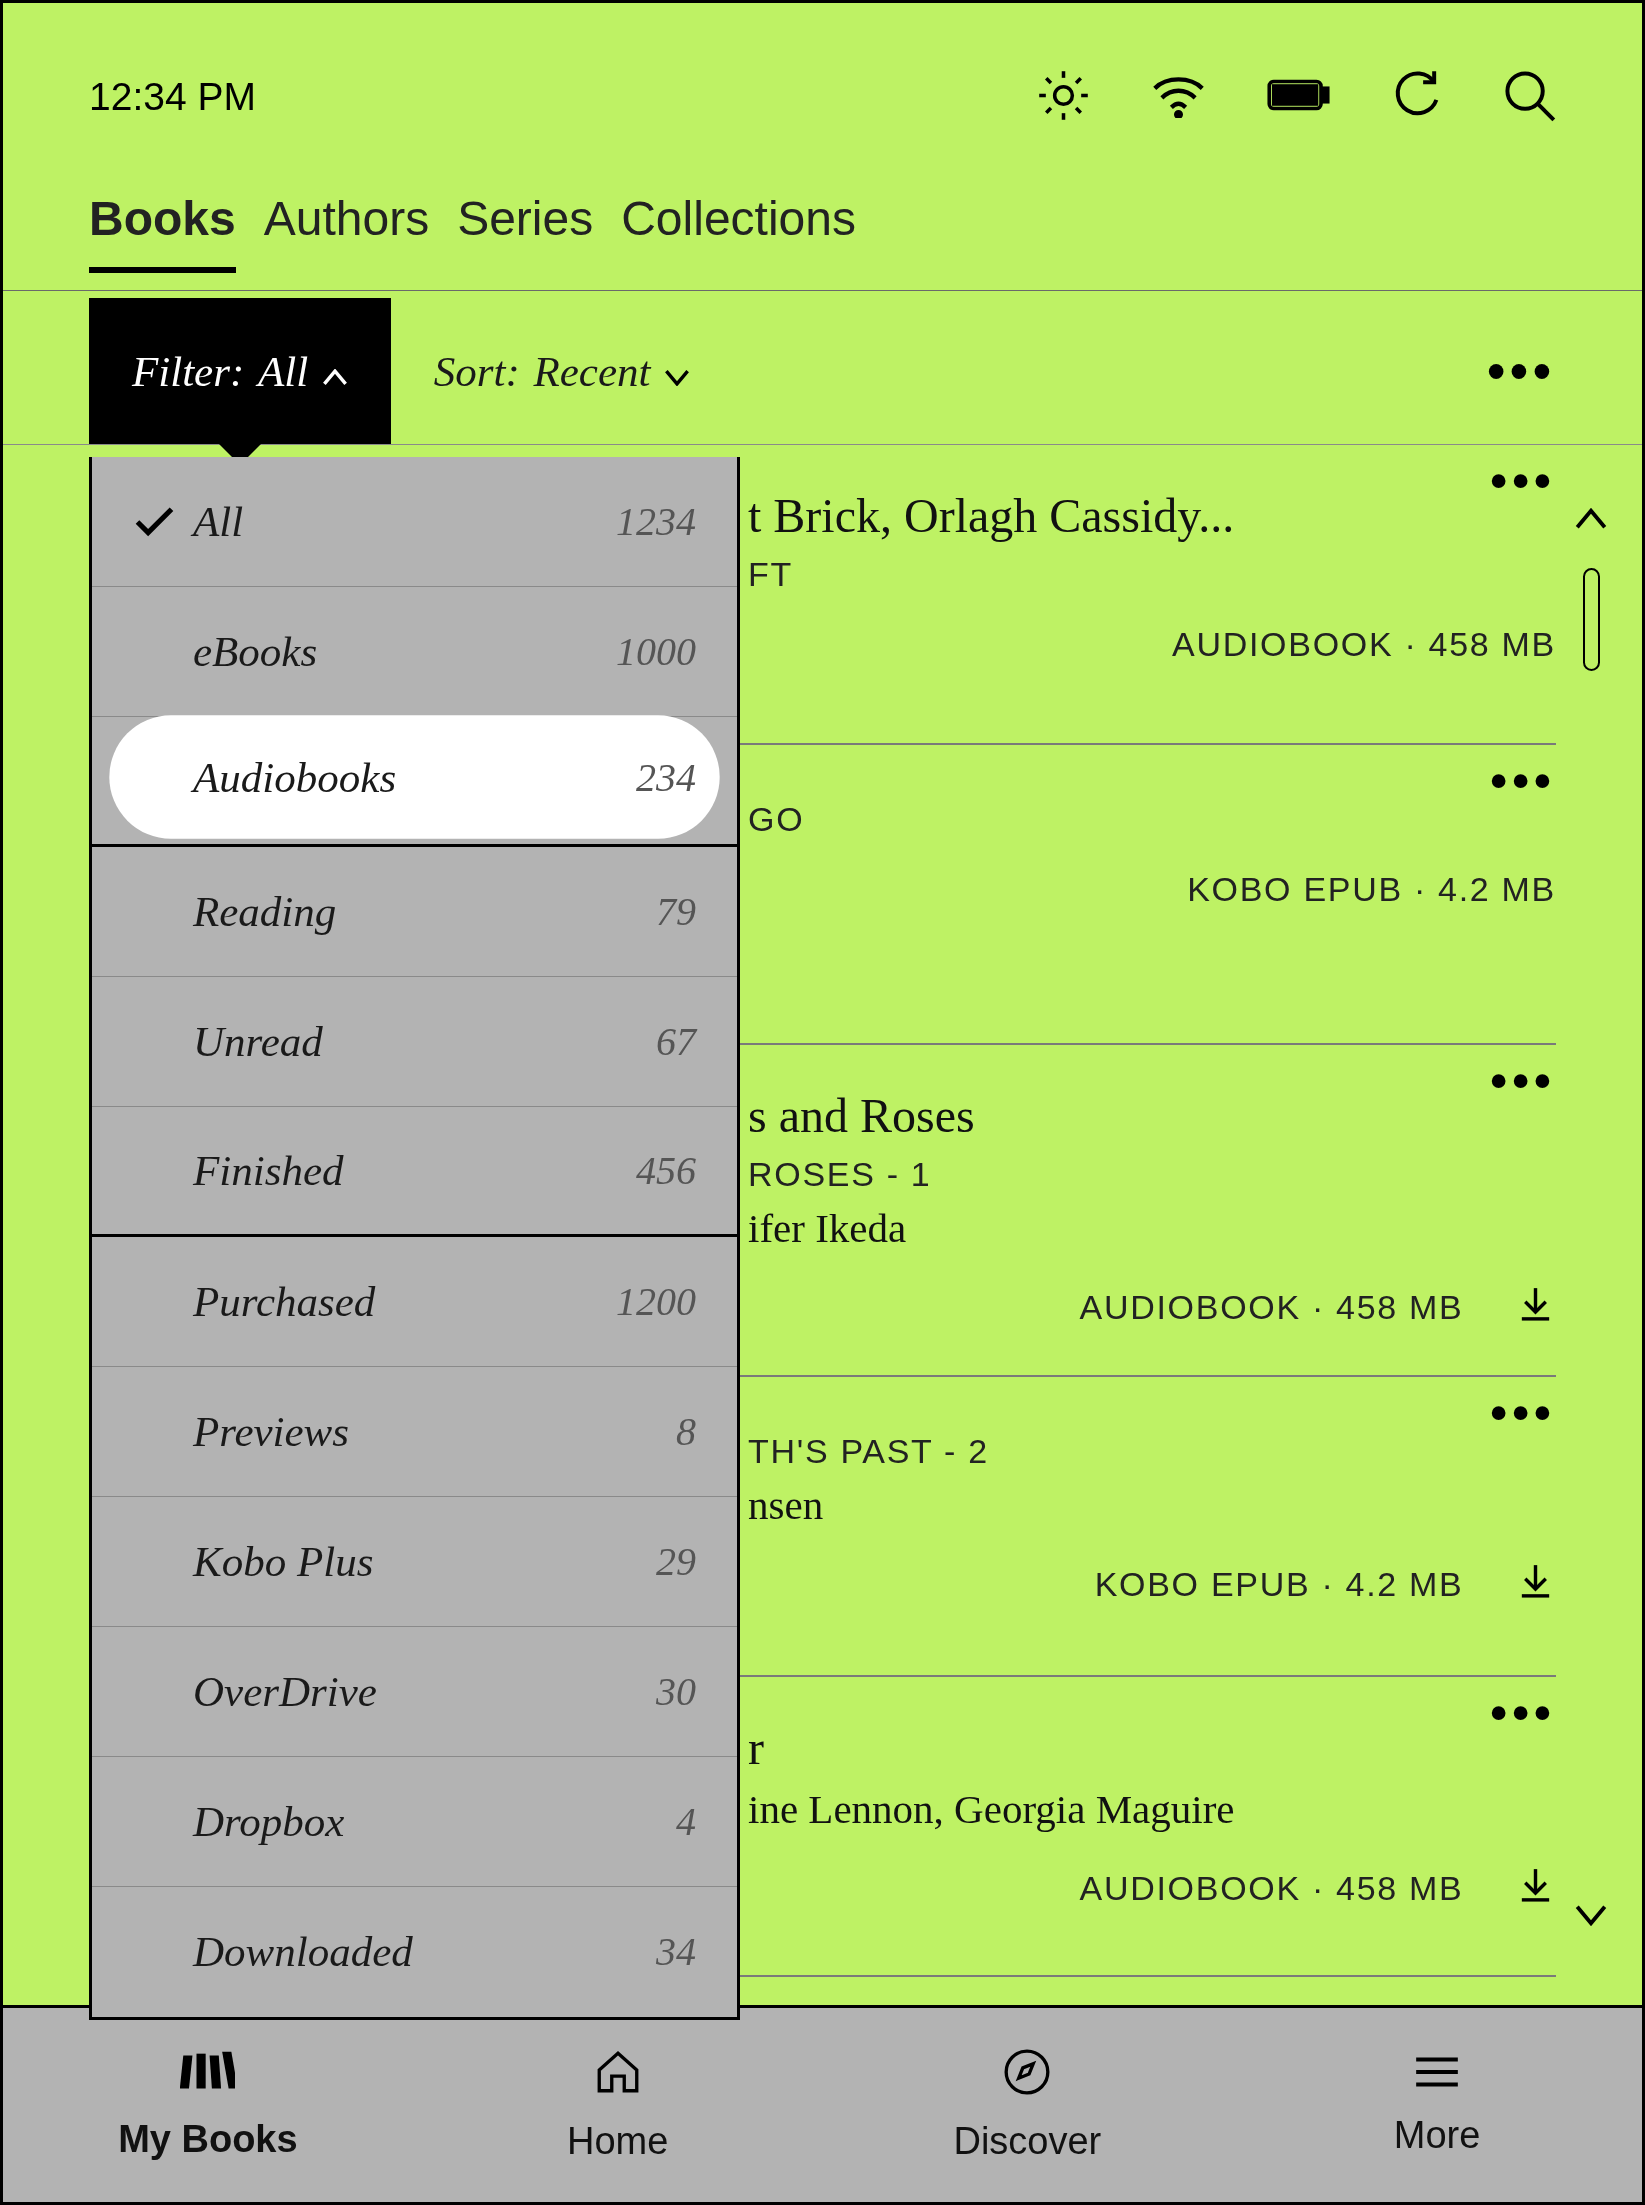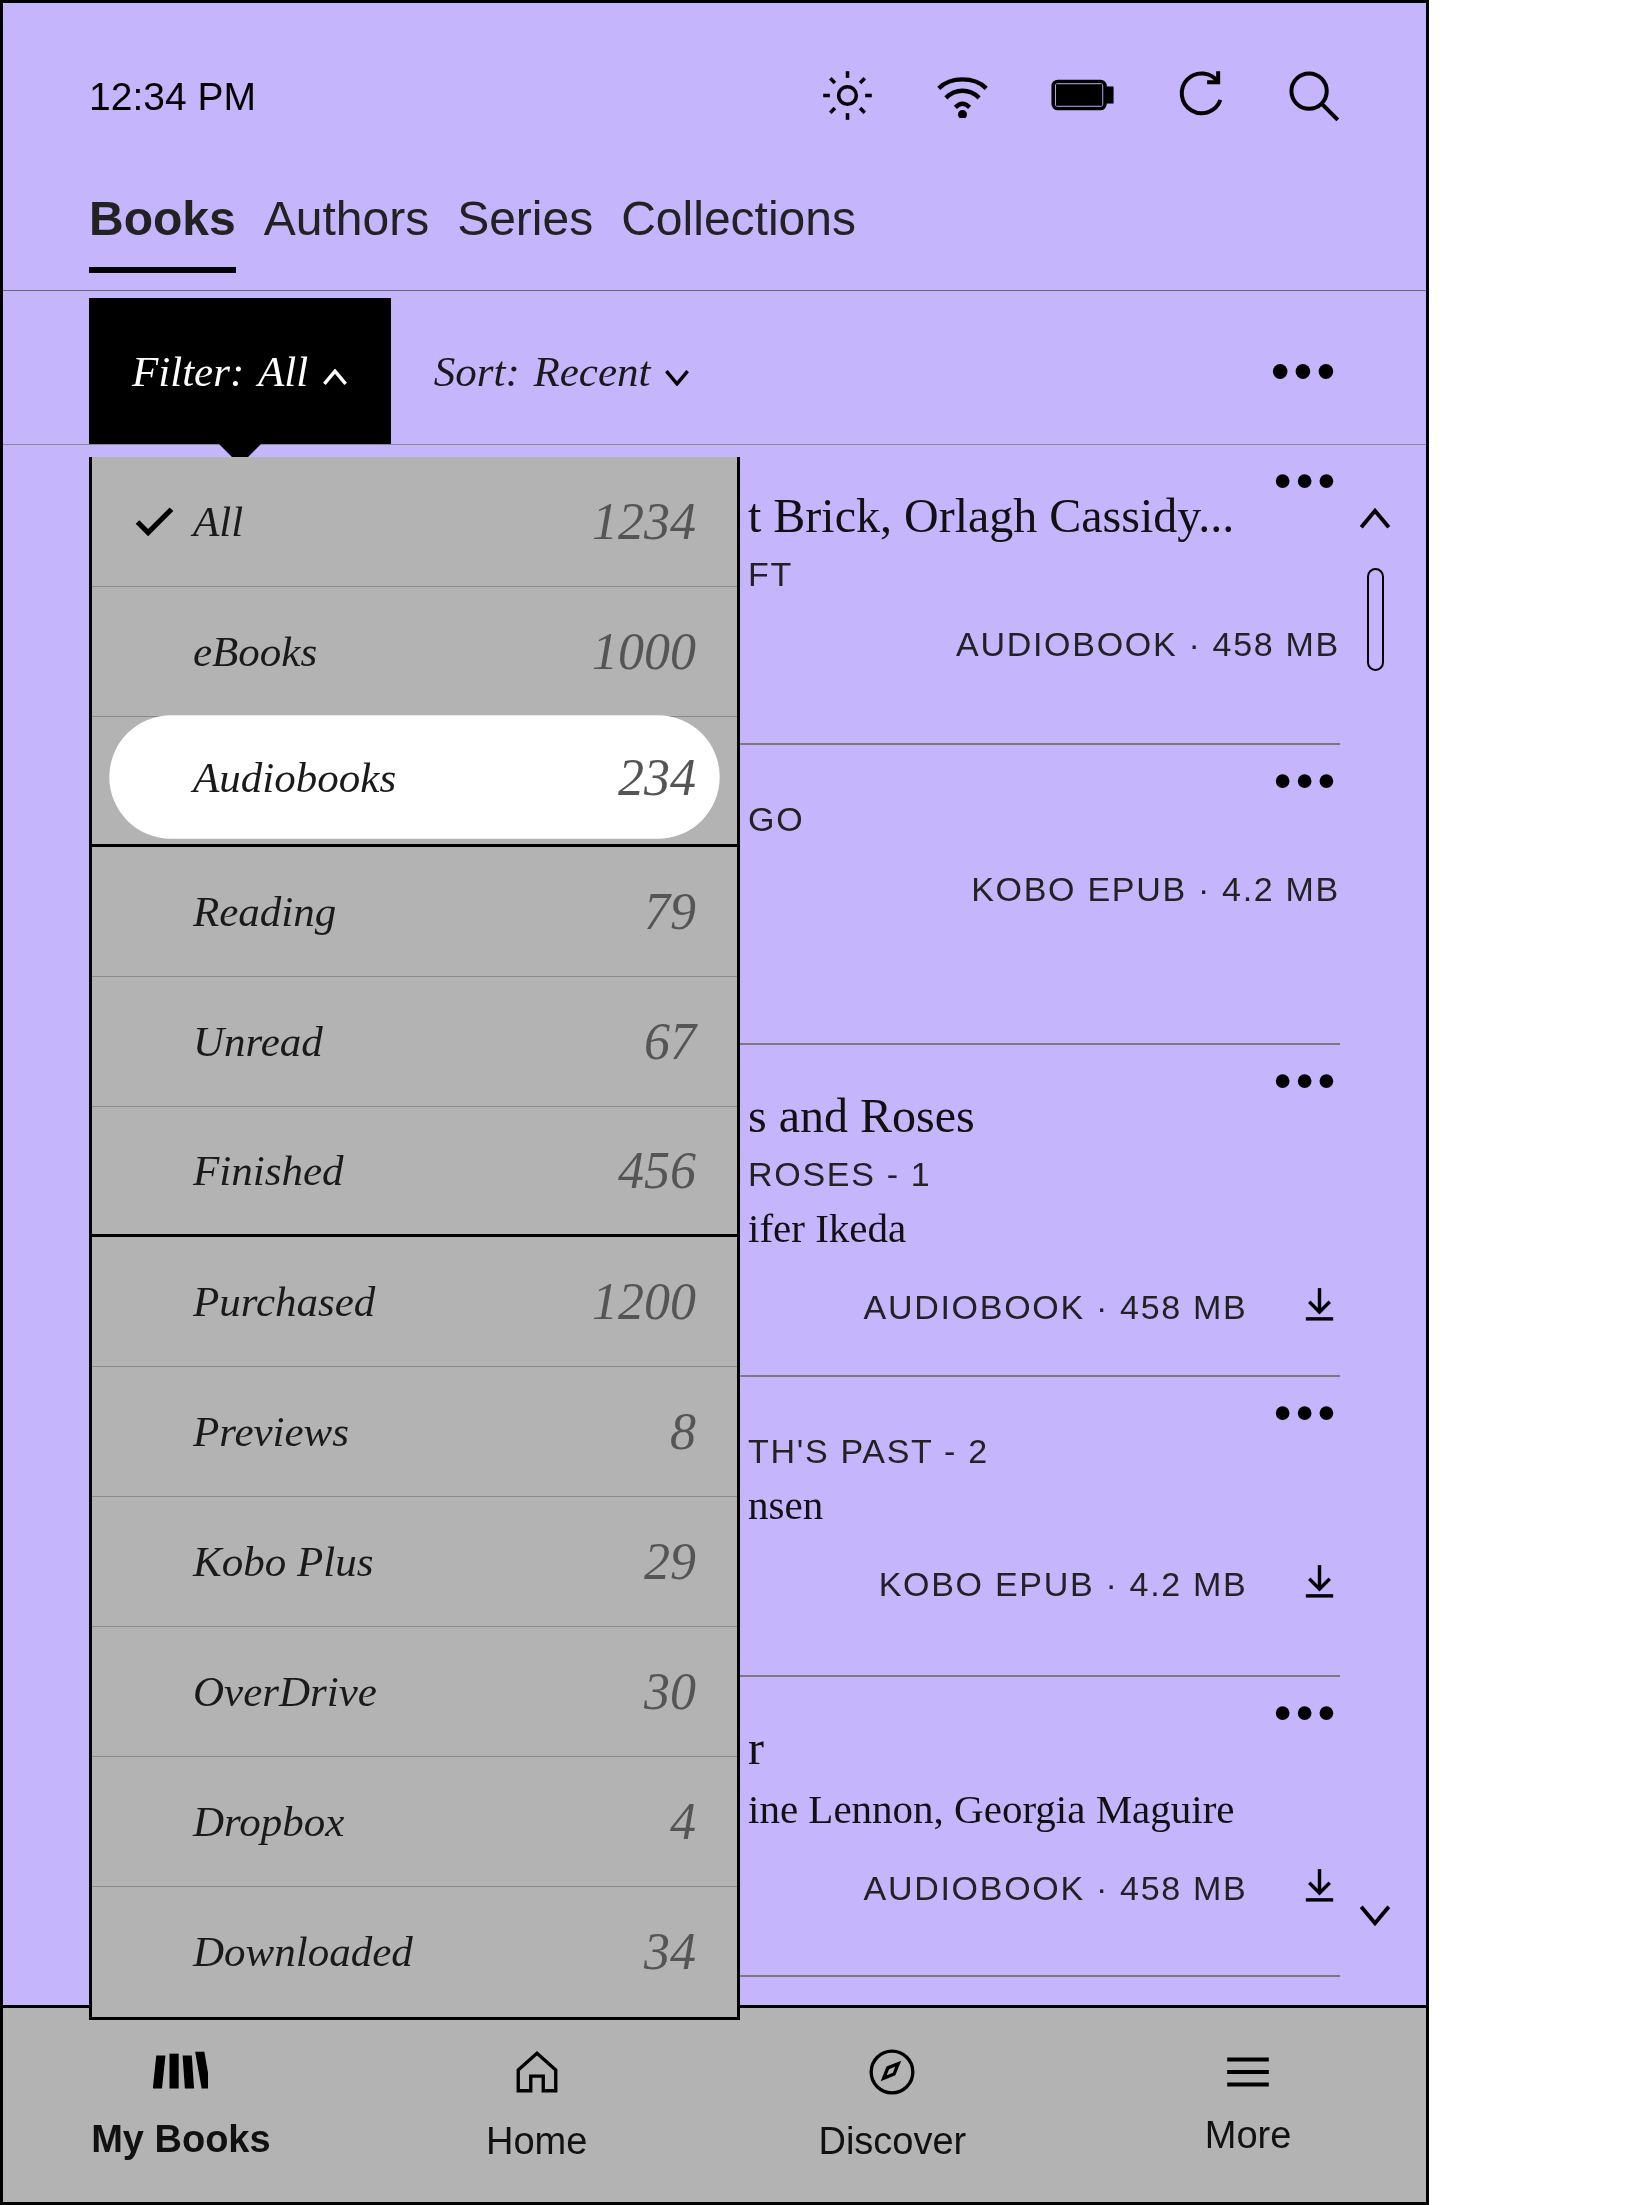--- a/index.html
+++ b/index.html
@@ -2,24 +2,24 @@
 <html style="font-size:13.7px"><head>
 <meta charset="utf-8">
 <style>
   * { box-sizing: border-box; margin: 0; padding: 0; }
   html, body {
     width: 1645px; height: 2205px;
     font-family: Georgia, 'Times New Roman', serif;
     background: #fff;
   }
   .device-frame {
-    width: 1429px; height: 2205px;
+    width: 1645px; height: 2205px;
     border: 3.4px solid #000;
     position: relative;
-    background: #c4b5fd;
+    background: #bef264;
     overflow: hidden;
   }
   
   .status-bar {
     display: flex; align-items: center; justify-content: space-between;
     padding: 51px 86px 34px 86px;
     height: 171px;
   }
   .status-time {
     font-family: -apple-system, "Helvetica Neue", Arial, sans-serif;
@@ -95,21 +95,21 @@
     height: 130px;
     padding: 0 41px 0 24px;
     border-bottom: 1.7px solid #8a8a8a;
     font-style: italic;
     font-size: 43px;
   }
   .dd-item.divider-heavy { border-bottom: 3.4px solid #000; }
   .dd-item:last-child { border-bottom: none; }
   .dd-check { width: 77px; flex: 0 0 77px; display:flex; align-items:center; justify-content:center; }
   .dd-label { flex: 1; color: #1a1a1a; }
-  .dd-count { color: #555; font-size: 52px; font-style: italic; }
+  .dd-count { color: #555; font-size: 40px; font-style: italic; }
   .dd-item.highlight {
     background: #fff;
     border-radius: 65px;
     margin: 0 19px;
     padding: 0 22px 0 5.1px;
     height: 120px;
     border-bottom: none;
     box-shadow: 0 0 0 1.7px #fff;
   }
   .dd-item.highlight + .dd-sep {

